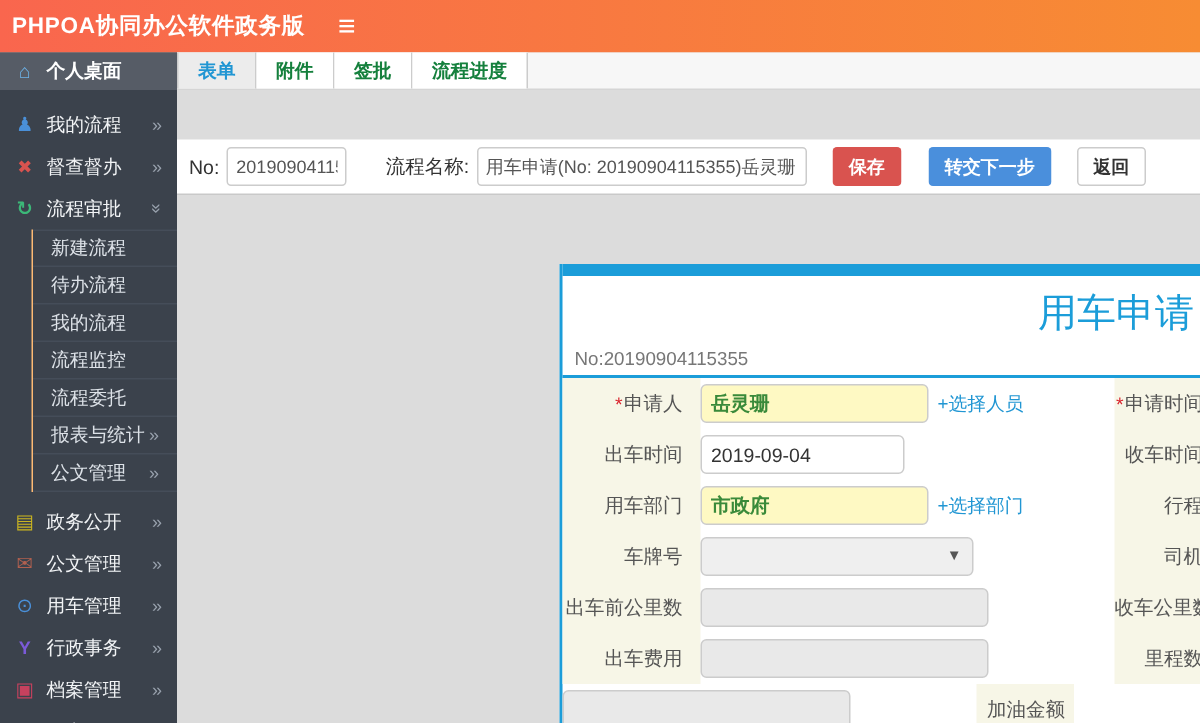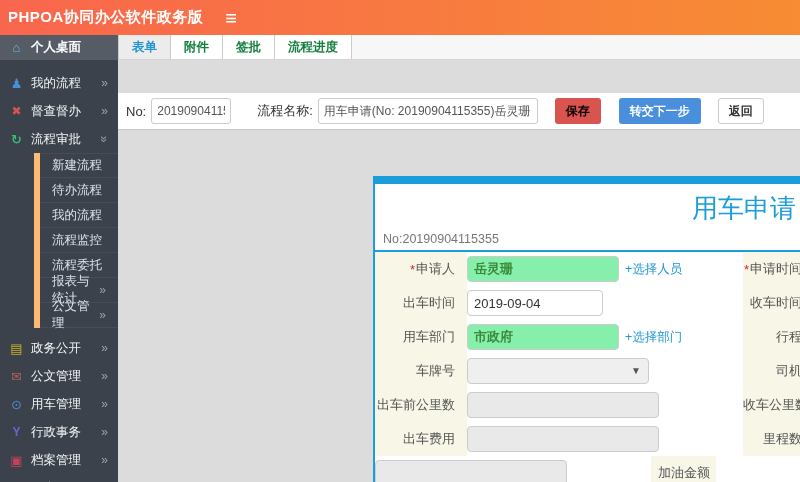--- a/index.html
+++ b/index.html
@@ -53,21 +53,21 @@
   .i-workflow{color:#3cb878;font-weight:bold;}
   .i-gov{color:#c9b421;}
   .i-doc{color:#b0604f;}
   .i-vehicle{color:#4a90d9;}
   .i-admin{color:#7b5ad9;font-weight:bold;font-size:12px;}
   .i-archive{color:#c7415e;}
   .i-hr{color:#5a8fd9;}
   .arrow{margin-left:auto;color:#99a2ae;font-size:12px;line-height:12px;}
   .arrow.down{transform:rotate(90deg);}
   .submenu{
-    margin-left:34px;border-left:6px solid #fdba74;
+    margin-left:21px;border-left:1px solid #fdba74;
   }
   .sub-item{
     height:25px;display:flex;align-items:center;
     padding:0 12px;font-size:12.5px;color:#dde2e8;cursor:pointer;
     border-bottom:1px solid #454d59;
   }
   .sub-item:first-child{border-top:1px solid #454d59;}
   .submenu + .side-item{margin-top:6px;}
   
   .main{position:absolute;left:118px;top:35px;right:0;bottom:0;display:flex;flex-direction:column;gap:33px;}
@@ -93,21 +93,21 @@
     font-family:"Liberation Sans","DejaVu Sans",sans-serif;
   }
   .tb-input.no{width:80px;}
   .tb-input.flow{width:220px;}
   .tb-label.flow{margin-left:26px;}
   .btn{
     height:26px;border:1px solid transparent;border-radius:3px;
     font-size:12px;font-weight:bold;padding:0 10px;cursor:pointer;white-space:nowrap;
     font-family:"Liberation Sans","DejaVu Sans",sans-serif;
   }
-  .btn-save{background:var(--save-red);color:#000000;margin-left:17px;}
+  .btn-save{background:var(--save-red);color:#ffffff;margin-left:17px;}
   .btn-forward{background:var(--forward-blue);color:#fff;margin-left:18px;}
   .btn-back{background:#fff;color:#333;border-color:#ccc;margin-left:17px;font-weight:bold;}
   
   .content{flex:1;background:var(--content-gray);position:relative;overflow:hidden;}
   .panel{
     position:absolute;left:255px;top:13px;width:740px;height:600px;
     background:#fff;border-left:2px solid var(--accent-blue);
   }
   .panel-topbar{height:8px;background:var(--accent-blue);}
   .panel-head{height:44px;text-align:center;}
@@ -124,21 +124,21 @@
   .cell-rlabel{
     flex:0 0 65px;justify-content:flex-end;padding-right:6px;
     background:var(--label-beige);font-size:13px;color:#555;white-space:nowrap;overflow:visible;
   }
   .req{color:#d9232d;margin-right:1px;font-size:13px;}
   .f-input{
     height:26px;border:1px solid #ccc;border-radius:4px;padding:0 6px;
     font-size:13px;font-family:"Liberation Sans","DejaVu Sans",sans-serif;
   }
   .f-input:disabled{color:var(--value-green);font-weight:bold;}
-  .dis-name{width:152px;background:#86efac;color:var(--value-green);font-weight:bold;}
+  .dis-name{width:152px;background:#fef9c3;color:var(--value-green);font-weight:bold;}
   .dis-num{width:192px;background:#e9e9e9;}
   .f-date{width:136px;background:#fff;color:#333;}
   .f-select{
     width:182px;height:26px;background:#efefef;border:1px solid #ccc;border-radius:4px;
     position:relative;cursor:pointer;
   }
   .f-select .caret{
     position:absolute;right:7px;top:7px;font-size:10px;color:#555;line-height:10px;
   }
   .f-link{color:var(--link-blue);font-size:12.5px;margin-left:6px;text-decoration:none;white-space:nowrap;cursor:pointer;}

